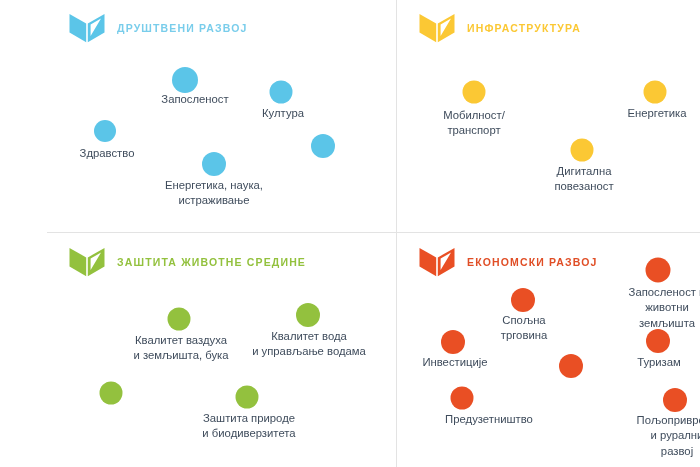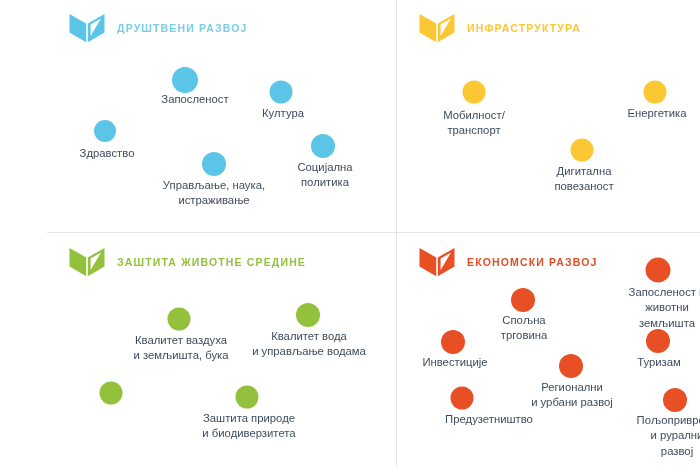--- a/index.html
+++ b/index.html
@@ -130,24 +130,22 @@
       </div>
     </div>
 
 <div class="dot" style="left: 138px; top: 80px; width: 26px; height: 26px; background: rgb(91, 197, 232);"></div>
     <div class="node-label" style="left: 148px; top: 92px;">Запосленост</div>
     <div class="dot" style="left: 234px; top: 92px; width: 23px; height: 23px; background: rgb(91, 197, 232);"></div>
     <div class="node-label" style="left: 236px; top: 106px;">Култура</div>
     <div class="dot" style="left: 58px; top: 131px; width: 22px; height: 22px; background: rgb(91, 197, 232);"></div>
     <div class="node-label" style="left: 60px; top: 146px;">Здравство</div>
     <div class="dot" style="left: 276px; top: 146px; width: 24px; height: 24px; background: rgb(91, 197, 232);"></div>
-    <div class="node-label" style="left: 278px; top: 160px;">Социјална
-политика</div>
     <div class="dot" style="left: 167px; top: 164px; width: 24px; height: 24px; background: rgb(91, 197, 232);"></div>
-    <div class="node-label" style="left: 167px; top: 178px;">Управљање, наука,
+    <div class="node-label" style="left: 167px; top: 178px;">Енергетика, наука,
 истраживање</div>
     <div class="dot" style="left: 427px; top: 92px; width: 23px; height: 23px; background: rgb(251, 200, 52);"></div>
     <div class="node-label" style="left: 427px; top: 108px;">Мобилност/
 транспорт</div>
     <div class="dot" style="left: 608px; top: 92px; width: 23px; height: 23px; background: rgb(251, 200, 52);"></div>
     <div class="node-label" style="left: 610px; top: 106px;">Енергетика</div>
     <div class="dot" style="left: 535px; top: 150px; width: 23px; height: 23px; background: rgb(251, 200, 52);"></div>
     <div class="node-label" style="left: 537px; top: 164px;">Дигитална
 повезаност</div>
     <div class="dot" style="left: 132px; top: 319px; width: 23px; height: 23px; background: rgb(147, 193, 62);"></div>
@@ -164,20 +162,18 @@
     <div class="node-label" style="left: 620px; top: 285px;">Запосленост и
 животни земљишта</div>
     <div class="dot" style="left: 476px; top: 300px; width: 24px; height: 24px; background: rgb(233, 79, 36);"></div>
     <div class="node-label" style="left: 477px; top: 313px;">Спољна
 трговина</div>
     <div class="dot" style="left: 406px; top: 342px; width: 24px; height: 24px; background: rgb(233, 79, 36);"></div>
     <div class="node-label" style="left: 408px; top: 355px;">Инвестиције</div>
     <div class="dot" style="left: 611px; top: 341px; width: 24px; height: 24px; background: rgb(233, 79, 36);"></div>
     <div class="node-label" style="left: 612px; top: 355px;">Туризам</div>
     <div class="dot" style="left: 524px; top: 366px; width: 24px; height: 24px; background: rgb(233, 79, 36);"></div>
-    <div class="node-label" style="left: 525px; top: 380px;">Регионални
-и урбани развој</div>
     <div class="dot" style="left: 415px; top: 398px; width: 23px; height: 23px; background: rgb(233, 79, 36);"></div>
     <div class="node-label" style="left: 418px; top: 412px; padding-left: 48px;">Предузетништво</div>
     <div class="dot" style="left: 628px; top: 400px; width: 24px; height: 24px; background: rgb(233, 79, 36);"></div>
     <div class="node-label" style="left: 630px; top: 413px;">Пољопривреда
 и рурални развој</div>
   </div>
 
 </body></html>

